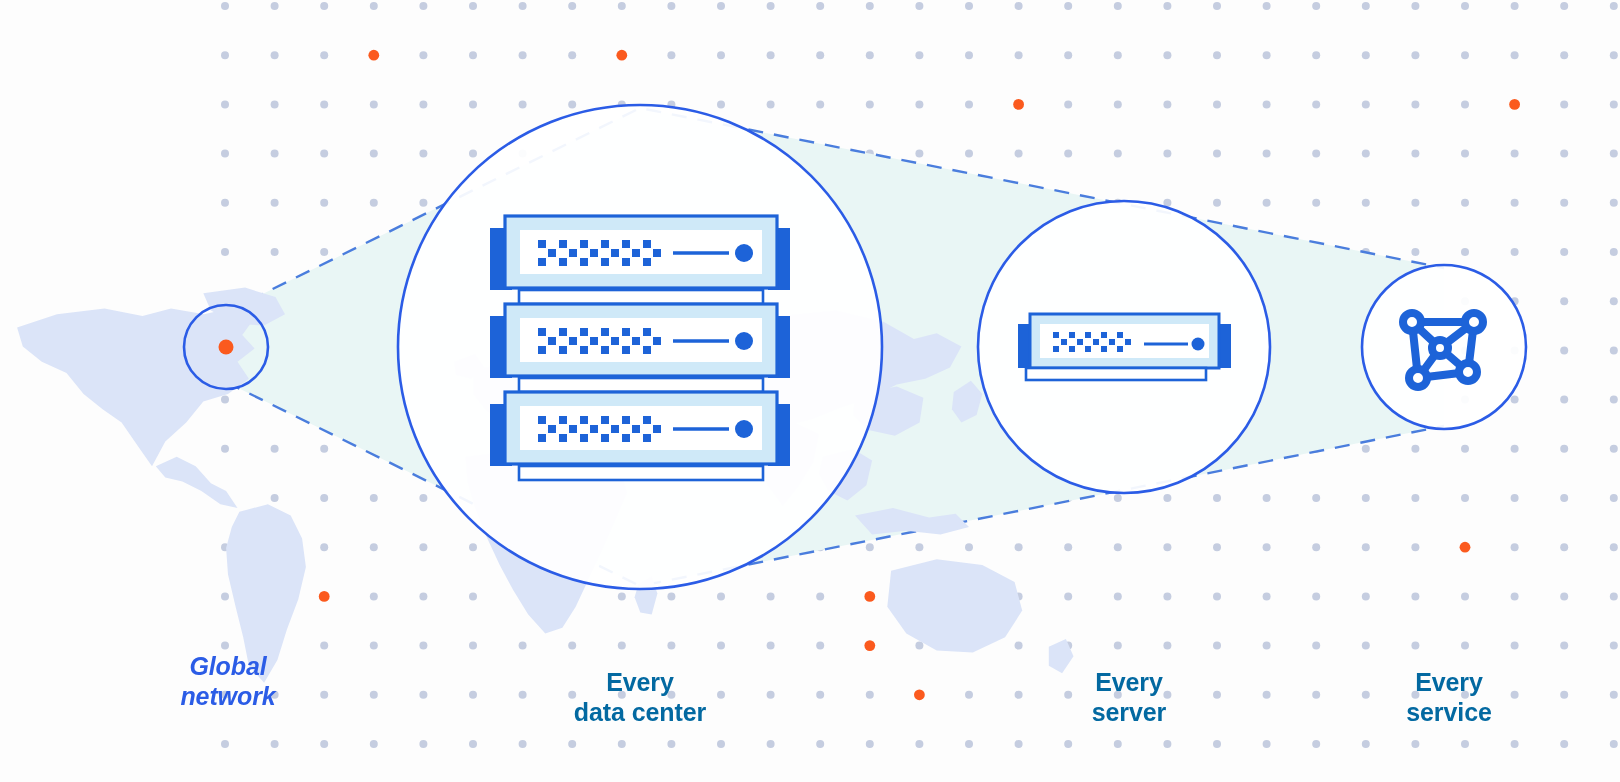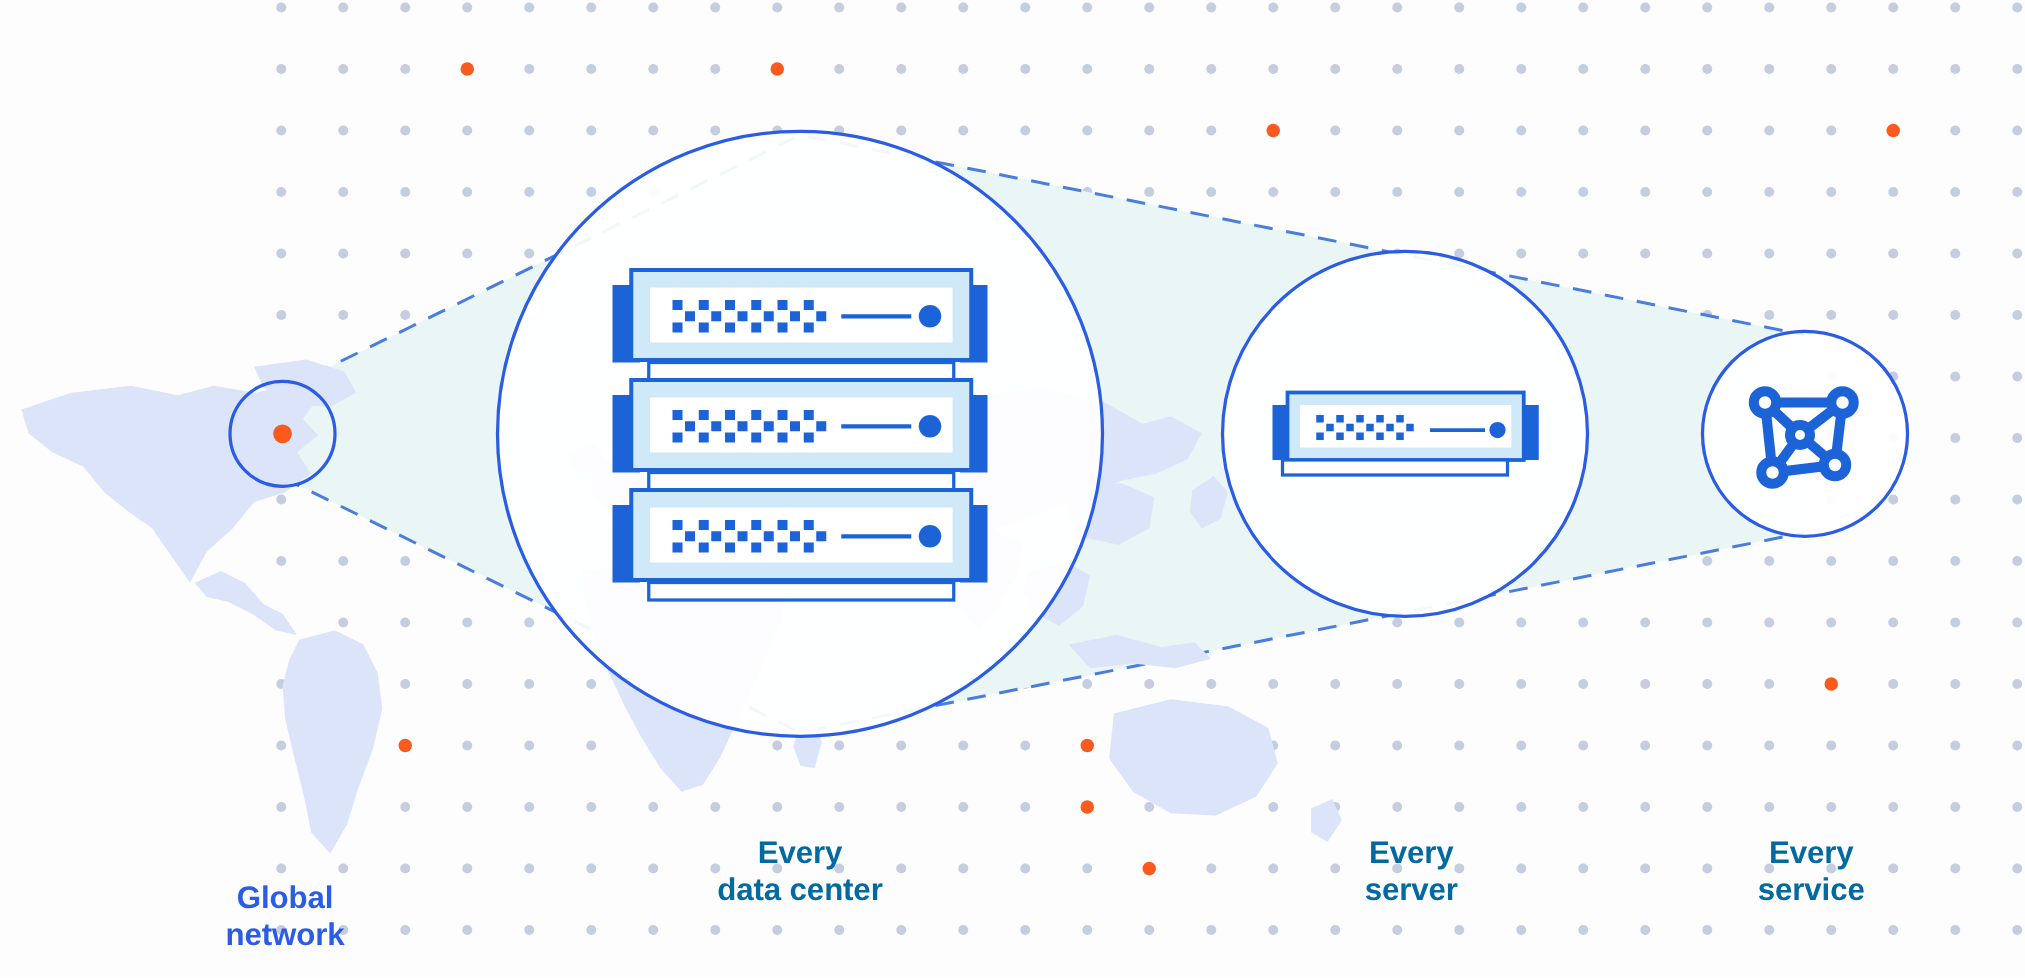--- a/index.html
+++ b/index.html
@@ -732,21 +732,21 @@
           <rect x="1101" y="346" width="6" height="6"></rect>
         <rect x="1117" y="346" width="6" height="6"></rect>
       </g>
       <line x1="1144" y1="344" x2="1188" y2="344" stroke="#1d63d8" stroke-width="3"></line>
       <circle cx="1198" cy="344" r="6.5" fill="#1d63d8"></circle>
       <rect x="1026" y="368" width="180" height="12" fill="#ffffff" stroke="#1d63d8" stroke-width="2.6"></rect>
     </g>
   </svg>
 
   <div id="labels" class="layer">
-    <div class="caption accent" style="left:128px; top:704px; width:200px;">Global
+    <div class="caption accent" style="left:128px; top:652px; width:200px;font-style:italic;">Global
 network</div>
     <div class="caption" style="left:520px; top:668px; width:240px;">Every
 data center</div>
     <div class="caption" style="left:1029px; top:668px; width:200px;">Every
 server</div>
     <div class="caption" style="left:1349px; top:668px; width:200px;">Every
 service</div>
   </div>
 
 </div>

